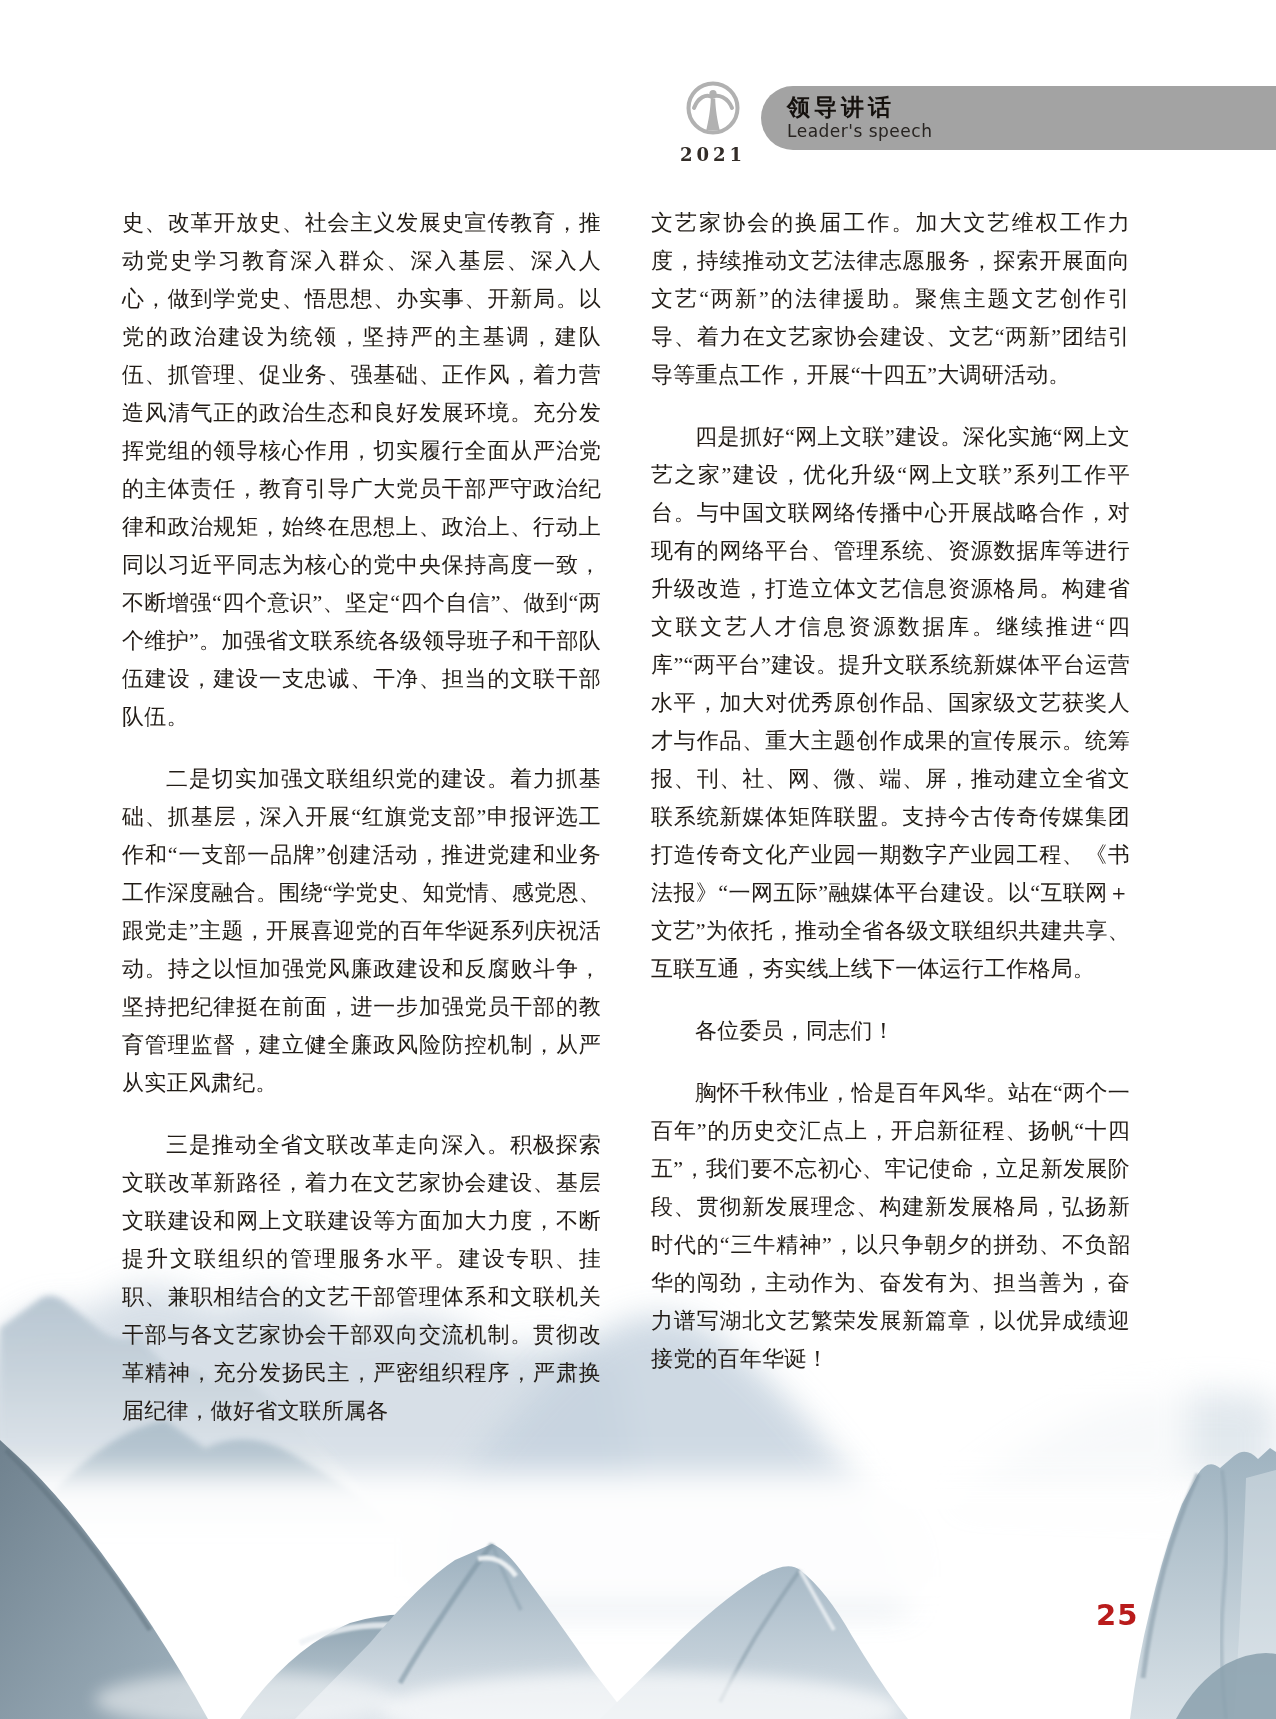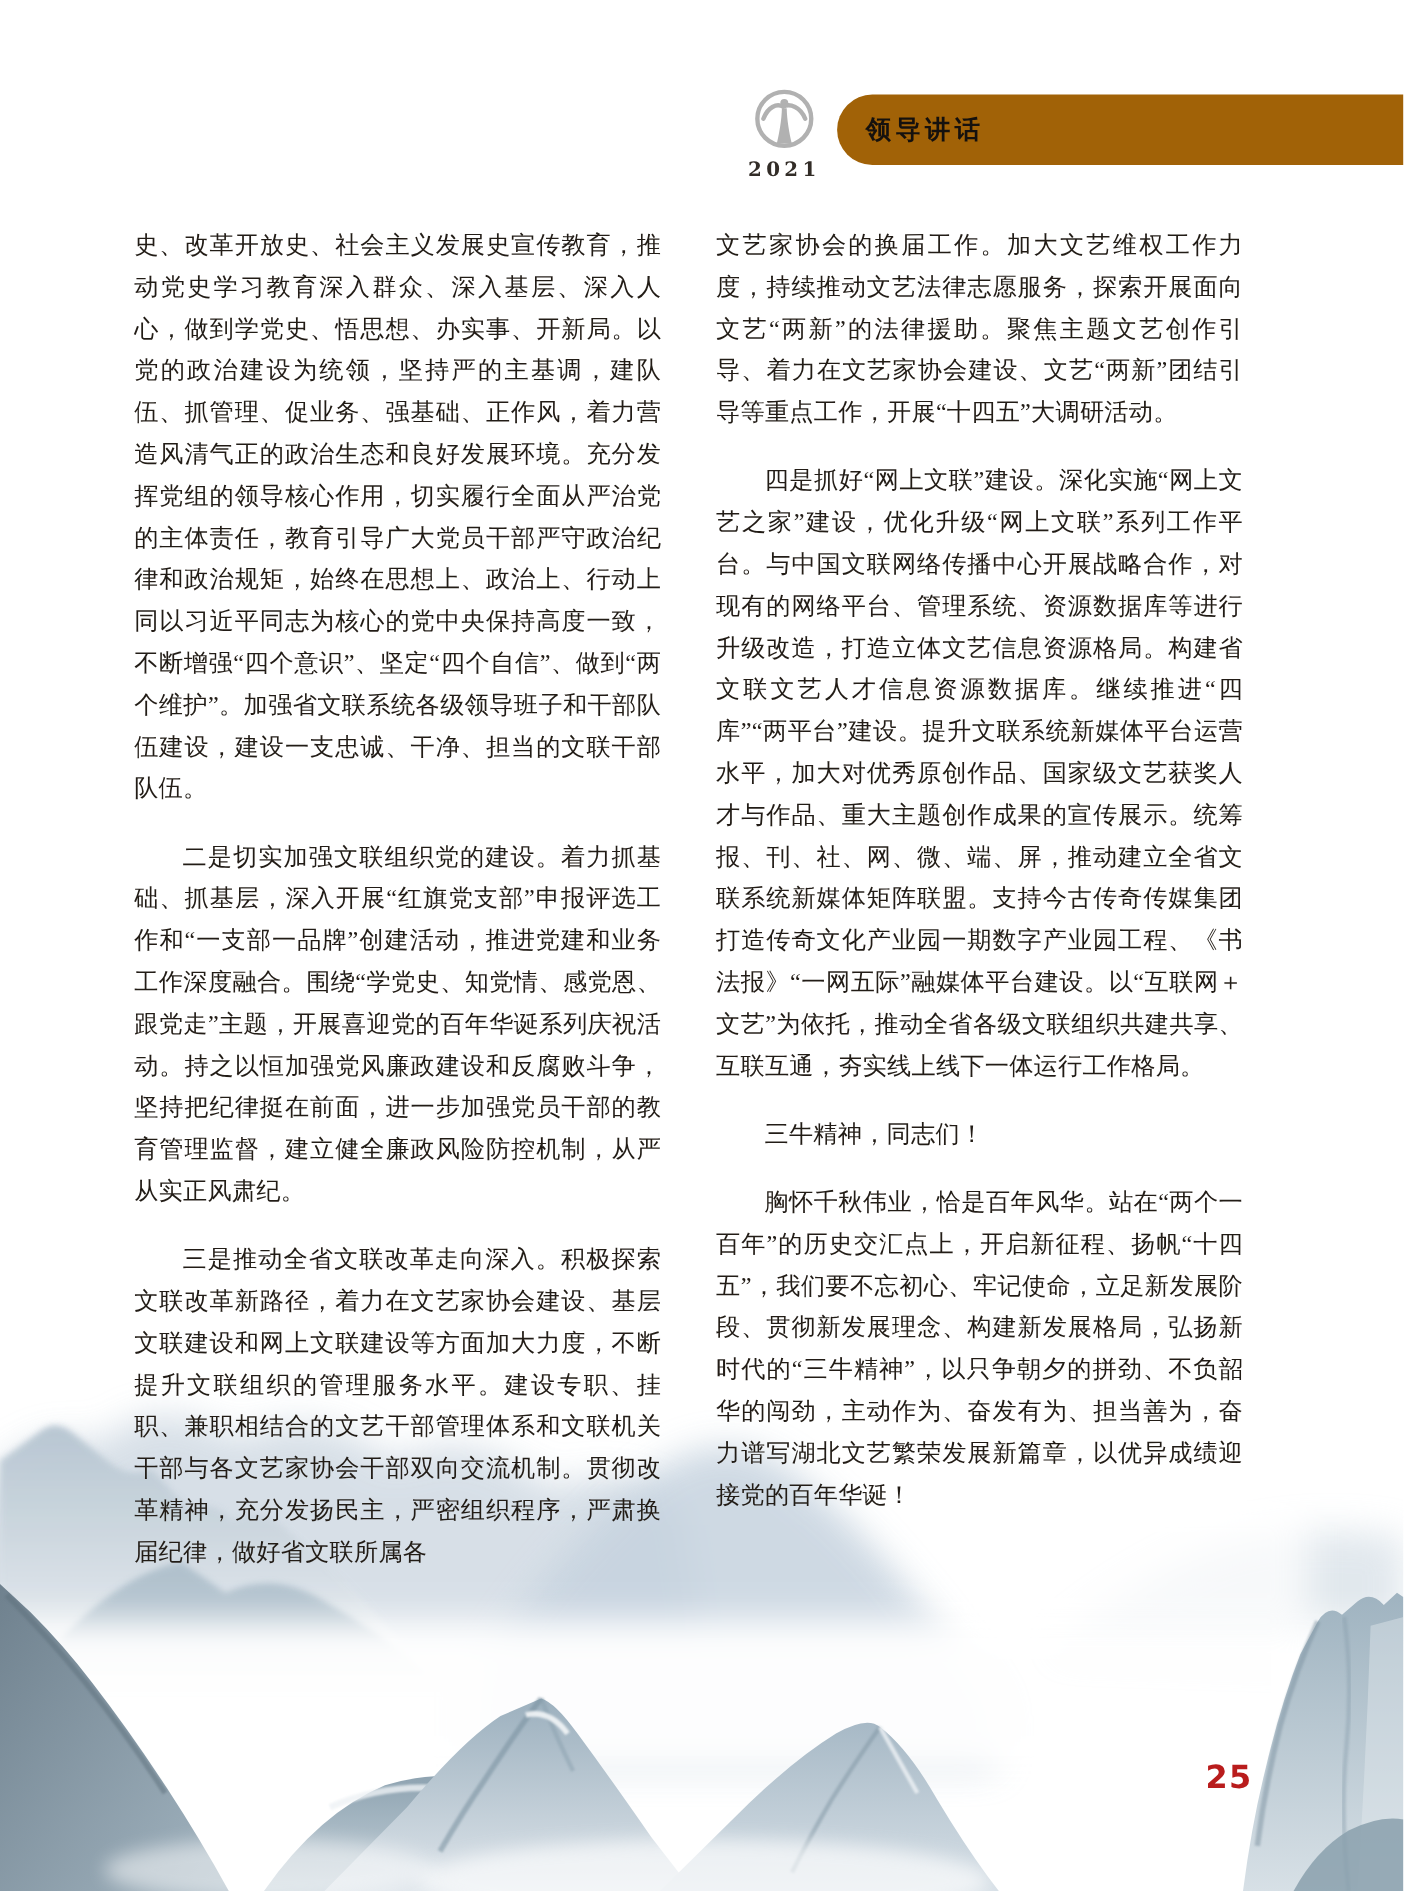--- a/index.html
+++ b/index.html
@@ -13,21 +13,21 @@
   }
   
   .logo-wrap{position:absolute;left:686px;top:81px;width:54px;height:54px;}
   .logo-year{
     position:absolute;left:680px;top:144px;width:66px;
     text-align:center;font-family:"DejaVu Serif","Liberation Serif",serif;
     font-weight:bold;font-size:18px;letter-spacing:4px;color:#322c27;
   }
   .header-band{
     position:absolute;left:761px;top:86px;width:515px;height:64px;
-    background:#a16207;border-radius:32px 0 0 32px;
+    background:#a3a3a3;border-radius:32px 0 0 32px;
     display:flex;flex-direction:column;justify-content:center;
     padding-left:26px;box-sizing:border-box;
   }
   .header-title-zh{
     font-family:"DejaVu Sans","Liberation Sans",sans-serif;
     font-weight:bold;font-size:23px;letter-spacing:4px;color:#15110e;line-height:26px;
   }
   .header-title-en{
     font-family:"DejaVu Sans","Liberation Sans",sans-serif;
     font-size:17px;color:#272320;line-height:22px;letter-spacing:0.5px;
@@ -63,32 +63,33 @@
       <circle cx="27" cy="27" r="24.5" fill="none" stroke="#b1b1b1" stroke-width="4"></circle>
       <circle cx="27" cy="12.5" r="3.6" fill="#b1b1b1"></circle>
       <path d="M8,27 C12,16.5 20,12.5 26,16 C32,12.5 42,16.5 46,27" fill="none" stroke="#b1b1b1" stroke-width="4" stroke-linecap="round"></path>
       <path d="M24.8,17.5 C24.6,28 22.5,40 20.2,49.5 L33.8,49.5 C31.5,40 29.4,28 29.2,17.5 Z" fill="#b1b1b1"></path>
     </svg>
   </div>
   <div class="logo-year">2021</div>
 
   <div class="header-band">
     <div class="header-title-zh">领导讲话</div>
+    <div class="header-title-en">Leader's speech</div>
   </div>
 
   <div class="content">
     <div class="col">
       <p>史、改革开放史、社会主义发展史宣传教育，推动党史学习教育深入群众、深入基层、深入人心，做到学党史、悟思想、办实事、开新局。以党的政治建设为统领，坚持严的主基调，建队伍、抓管理、促业务、强基础、正作风，着力营造风清气正的政治生态和良好发展环境。充分发挥党组的领导核心作用，切实履行全面从严治党的主体责任，教育引导广大党员干部严守政治纪律和政治规矩，始终在思想上、政治上、行动上同以习近平同志为核心的党中央保持高度一致，不断增强“四个意识”、坚定“四个自信”、做到“两个维护”。加强省文联系统各级领导班子和干部队伍建设，建设一支忠诚、干净、担当的文联干部队伍。</p>
       <p class="indent">二是切实加强文联组织党的建设。着力抓基础、抓基层，深入开展“红旗党支部”申报评选工作和“一支部一品牌”创建活动，推进党建和业务工作深度融合。围绕“学党史、知党情、感党恩、跟党走”主题，开展喜迎党的百年华诞系列庆祝活动。持之以恒加强党风廉政建设和反腐败斗争，坚持把纪律挺在前面，进一步加强党员干部的教育管理监督，建立健全廉政风险防控机制，从严从实正风肃纪。</p>
       <p class="indent">三是推动全省文联改革走向深入。积极探索文联改革新路径，着力在文艺家协会建设、基层文联建设和网上文联建设等方面加大力度，不断提升文联组织的管理服务水平。建设专职、挂职、兼职相结合的文艺干部管理体系和文联机关干部与各文艺家协会干部双向交流机制。贯彻改革精神，充分发扬民主，严密组织程序，严肃换届纪律，做好省文联所属各</p>
     </div>
     <div class="col">
       <p>文艺家协会的换届工作。加大文艺维权工作力度，持续推动文艺法律志愿服务，探索开展面向文艺“两新”的法律援助。聚焦主题文艺创作引导、着力在文艺家协会建设、文艺“两新”团结引导等重点工作，开展“十四五”大调研活动。</p>
       <p class="indent">四是抓好“网上文联”建设。深化实施“网上文艺之家”建设，优化升级“网上文联”系列工作平台。与中国文联网络传播中心开展战略合作，对现有的网络平台、管理系统、资源数据库等进行升级改造，打造立体文艺信息资源格局。构建省文联文艺人才信息资源数据库。继续推进“四库”“两平台”建设。提升文联系统新媒体平台运营水平，加大对优秀原创作品、国家级文艺获奖人才与作品、重大主题创作成果的宣传展示。统筹报、刊、社、网、微、端、屏，推动建立全省文联系统新媒体矩阵联盟。支持今古传奇传媒集团打造传奇文化产业园一期数字产业园工程、《书法报》“一网五际”融媒体平台建设。以“互联网＋文艺”为依托，推动全省各级文联组织共建共享、互联互通，夯实线上线下一体运行工作格局。</p>
-      <p class="indent">三牛精神，同志们！</p>
+      <p class="indent">各位委员，同志们！</p>
       <p class="indent">胸怀千秋伟业，恰是百年风华。站在“两个一百年”的历史交汇点上，开启新征程、扬帆“十四五”，我们要不忘初心、牢记使命，立足新发展阶段、贯彻新发展理念、构建新发展格局，弘扬新时代的“三牛精神”，以只争朝夕的拼劲、不负韶华的闯劲，主动作为、奋发有为、担当善为，奋力谱写湖北文艺繁荣发展新篇章，以优异成绩迎接党的百年华诞！</p>
     </div>
   </div>
 
   <svg class="mountains" viewBox="0 0 1276 541" preserveAspectRatio="none">
     <defs>
       <filter id="b16" x="-30%" y="-30%" width="160%" height="160%">
           <feGaussianBlur stdDeviation="16"></feGaussianBlur>
         </filter>
       <filter id="b8" x="-30%" y="-30%" width="160%" height="160%">

